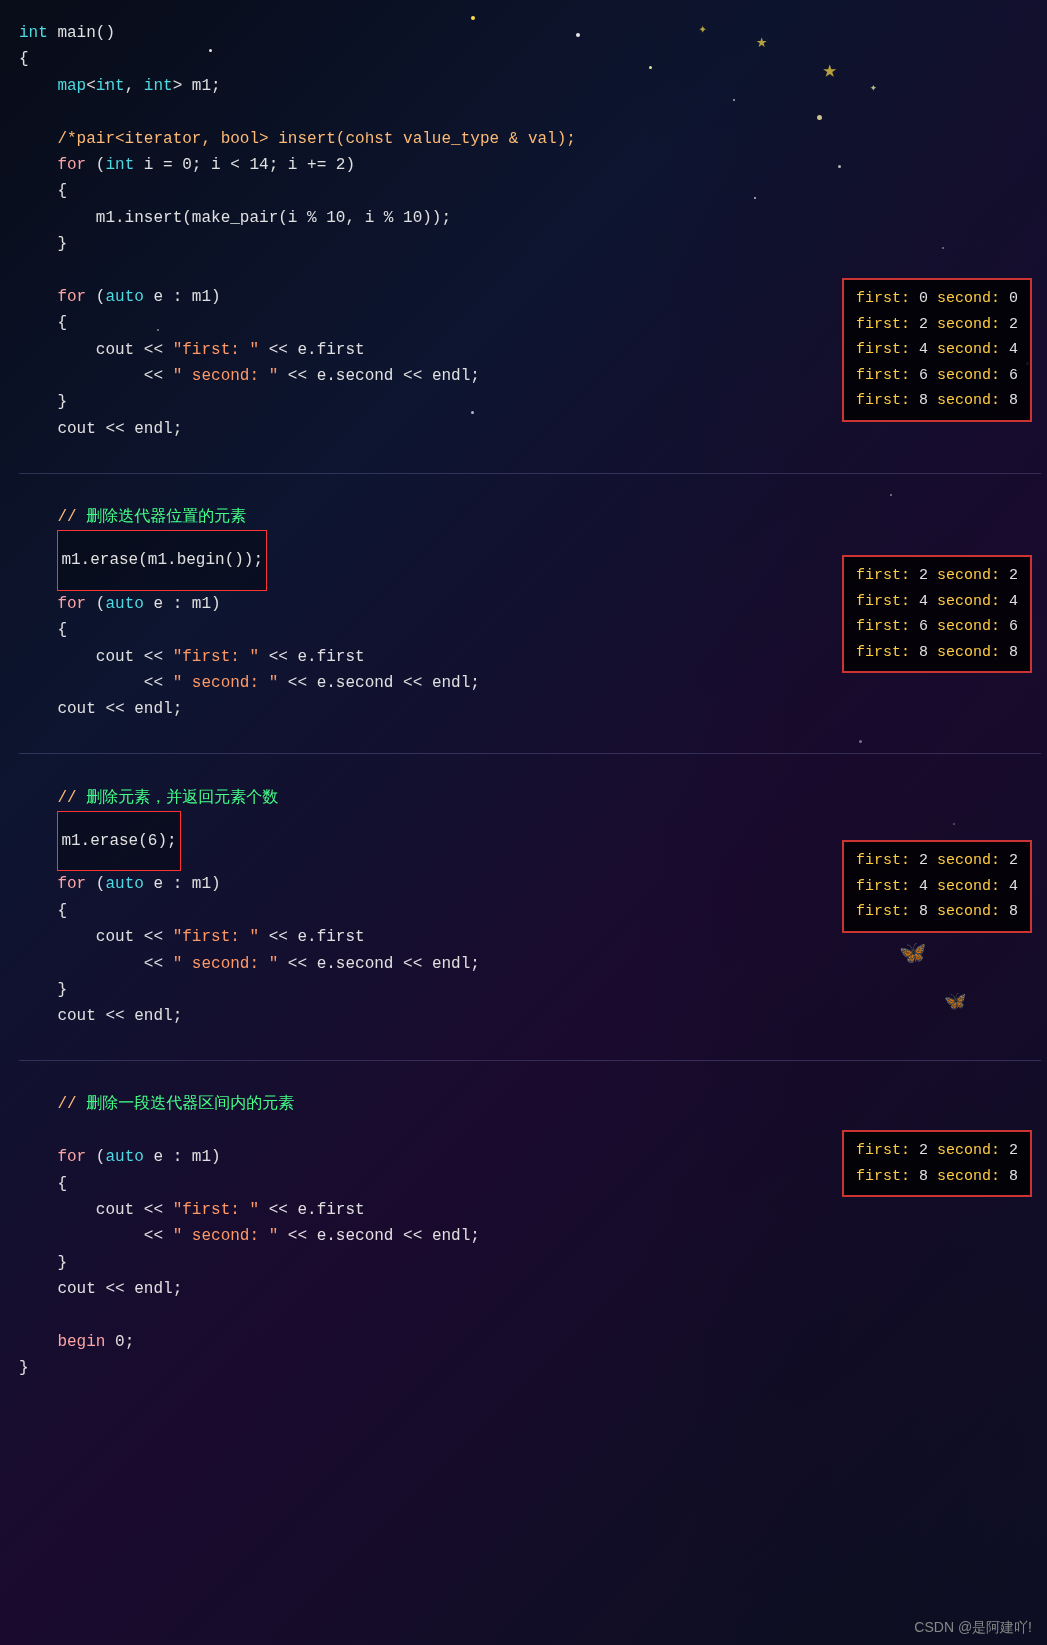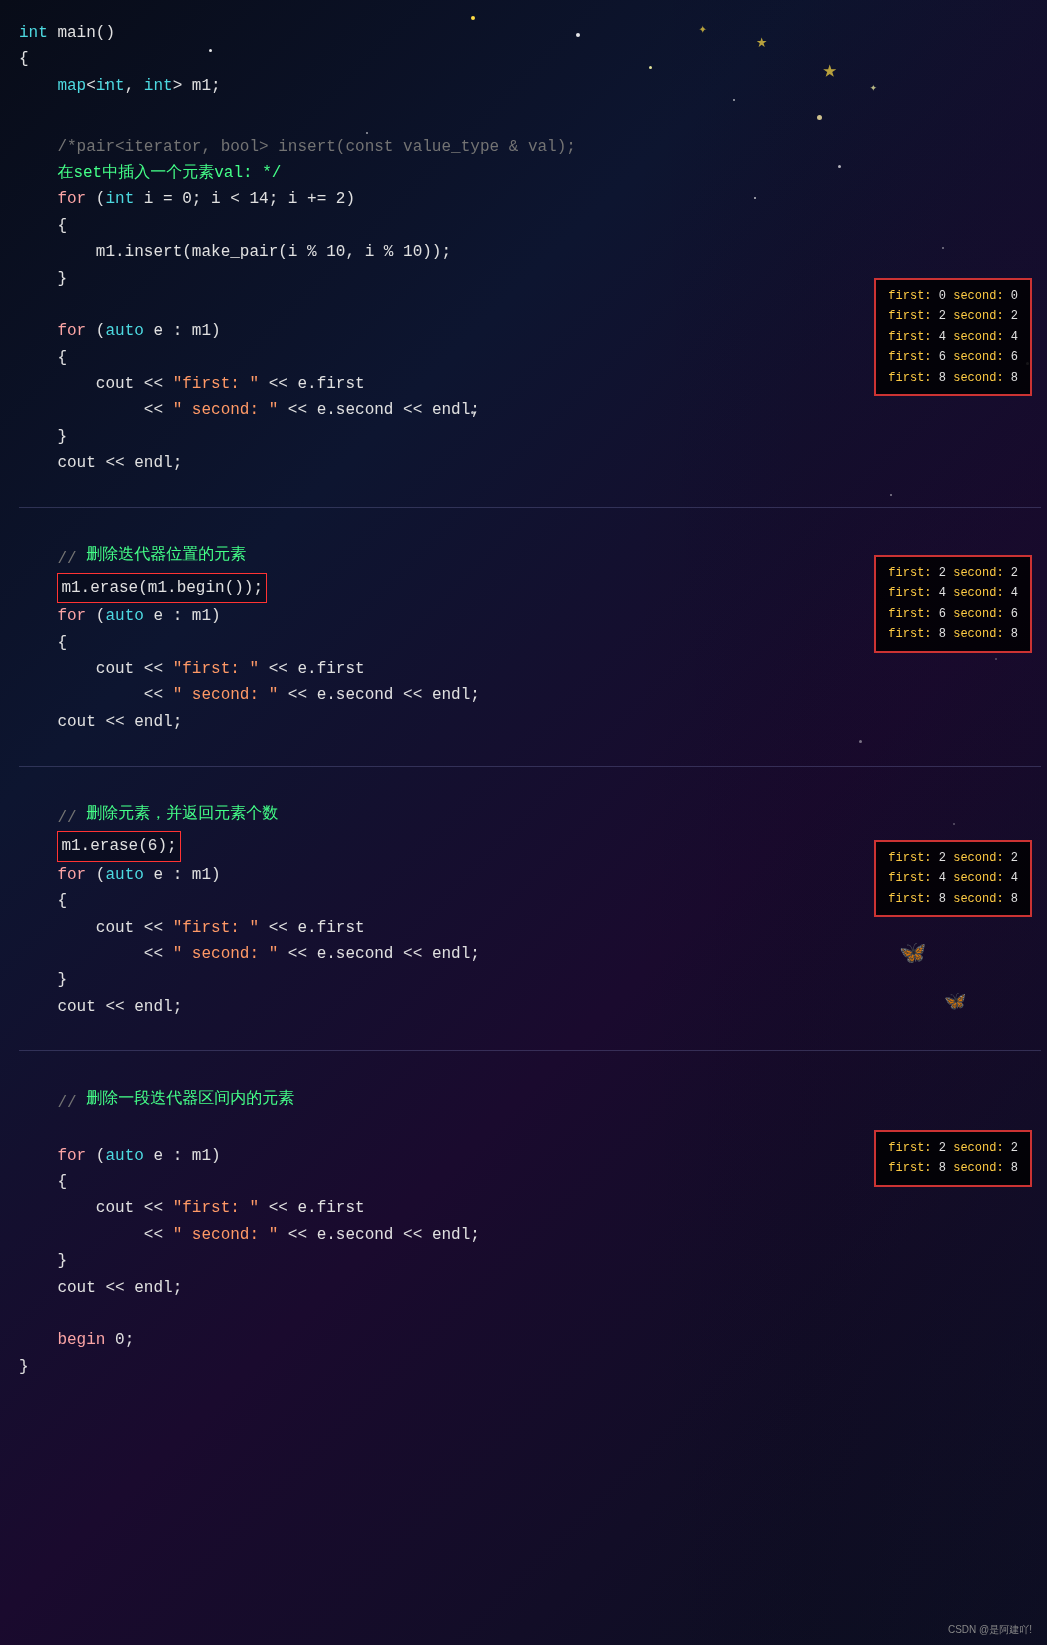--- a/index.html
+++ b/index.html
@@ -77,45 +77,45 @@
     .code-line {
       line-height: 1.65;
       font-size: 16px;
       white-space: pre;
       display: flex;
       align-items: center;
     }
 
     .c-white    { color: #e0e0e0; }
     .c-cyan     { color: #4dd9e0; }
-    .c-comment  { color: #737373; margin-top: 8px; }
+    .c-comment  { color: #fdba74; }
     .c-string   { color: #ff9966; }
     .c-highlight-green { color: #44ff88; }
     .c-teal     { color: #fca5a5; }
 
     
     .code-box {
       display: inline;
       border: 1.5px solid #ff3333;
-      padding: 1px 3px;
+      padding: 16px 3px;
       background: rgba(0,0,0,0.3);
     }
 
     
     .output-box {
       position: absolute;
       border: 2px solid #cc3333;
       background: rgba(0, 0, 0, 0.82);
       padding: 6px 12px;
       z-index: 20;
     }
 
     .output-line {
       font-family: 'Courier New', Courier, monospace;
-      font-size: 12px;
+      font-size: 15px;
       color: #e0e0e0;
       line-height: 1.7;
       white-space: nowrap;
     }
 
     .output-first { color: #ffcc44; }
     .output-num   { color: #e0e0e0; }
     .output-second { color: #ffcc44; }
 
     
@@ -126,21 +126,21 @@
       color: #4488ff;
       opacity: 0.8;
     }
 
     
     .watermark {
       position: absolute;
       bottom: 8px;
       right: 15px;
       z-index: 30;
-      font-size: 10px;
+      font-size: 14px;
       color: #888;
       font-family: Arial, sans-serif;
     }
 
     
     .gold-star {
       position: absolute;
       z-index: 3;
       color: #ffdd44;
       font-size: 18px;
@@ -201,23 +201,20 @@
 
   <div class="code-line">
     <span class="c-white">    </span><span class="c-cyan">map</span><span class="c-white">&lt;</span><span class="c-cyan">int</span><span class="c-white">, </span><span class="c-cyan">int</span><span class="c-white">&gt; m1;</span>
   </div>
 
   <div class="code-line"><span class="c-white"> </span></div>
 
   <div class="code-line">
     <span class="c-comment">    /*pair&lt;iterator, bool&gt; insert(const value_type &amp; val);</span>
   </div>
-  <div class="code-line">
-    <span class="c-highlight-green">    在set中插入一个元素val: */</span>
-  </div>
 
   <div class="code-line">
     <span class="c-white">    </span><span class="c-teal">for</span><span class="c-white"> (</span><span class="c-cyan">int</span><span class="c-white"> i = 0; i &lt; 14; i += 2)</span>
   </div>
   <div class="code-line">
     <span class="c-white">    {</span>
   </div>
   <div class="code-line">
     <span class="c-white">        m1.insert(make_pair(i % 10, i % 10));</span>
   </div>

